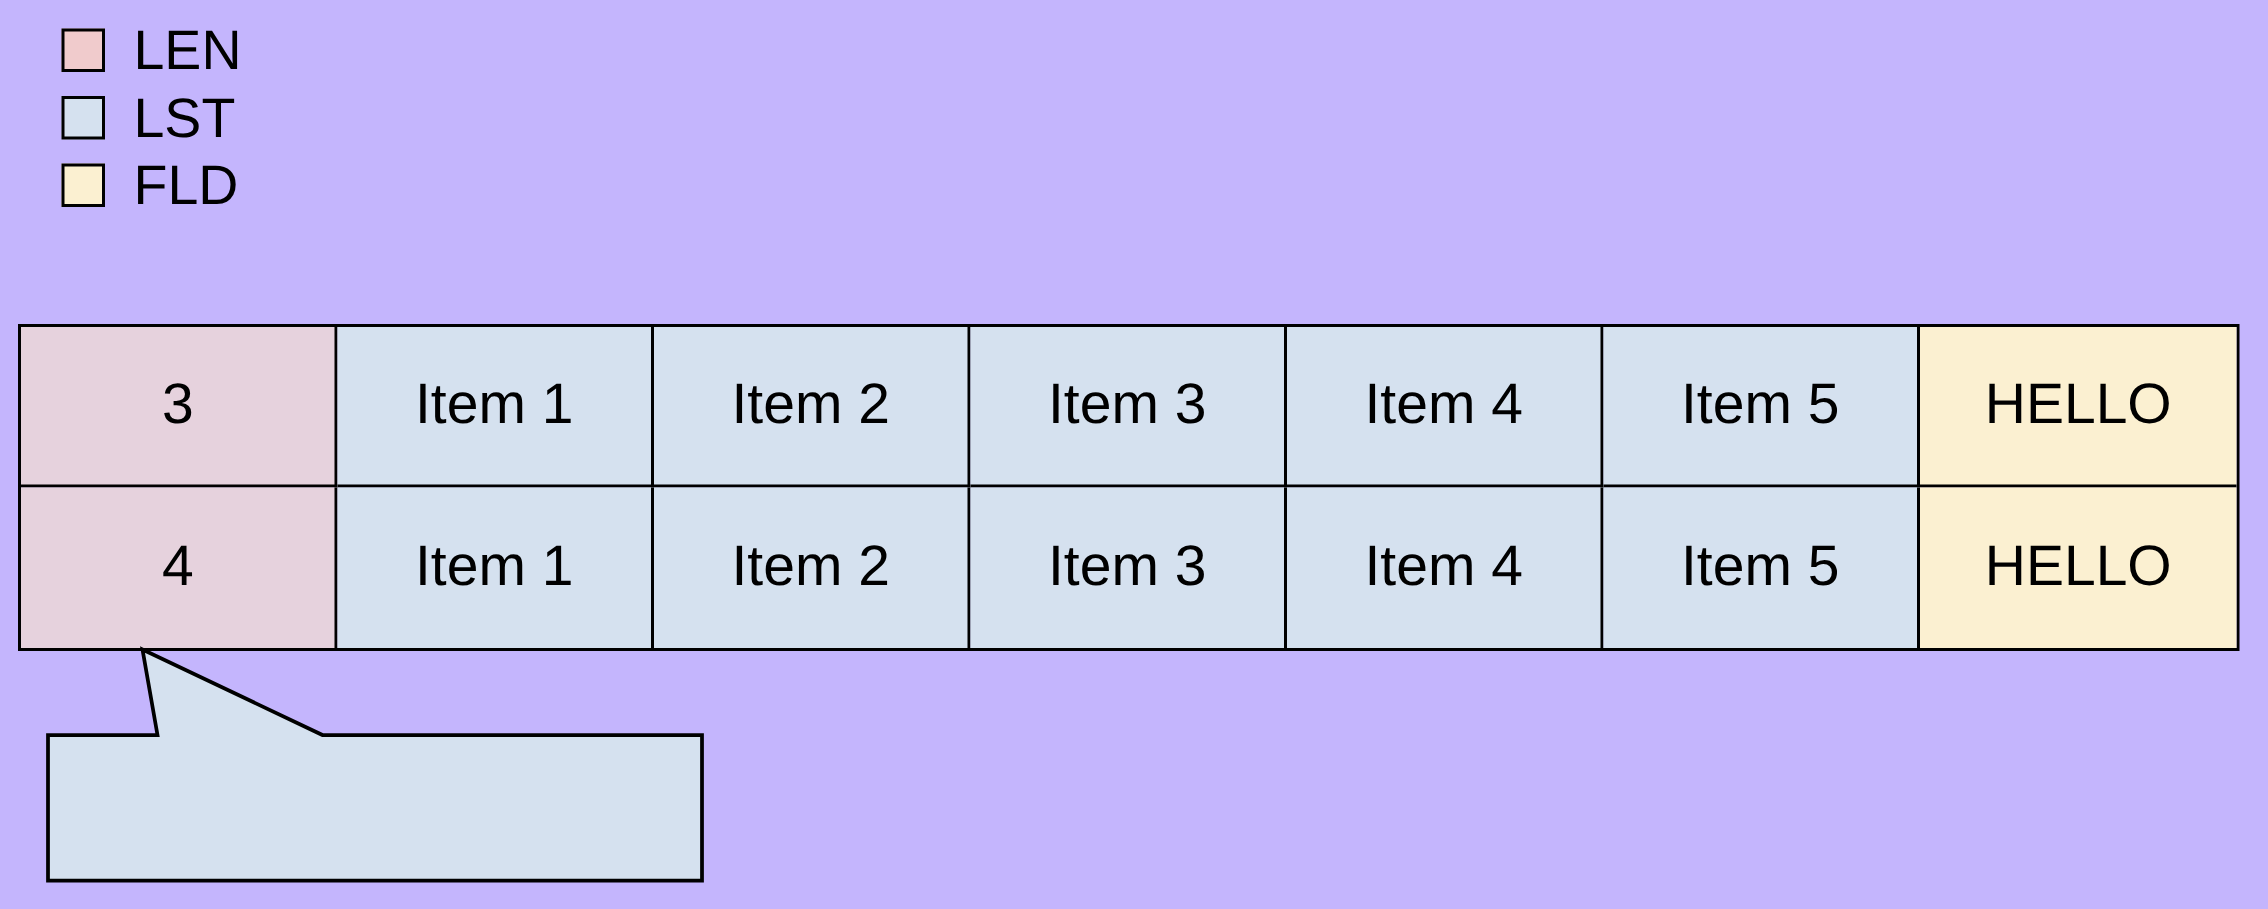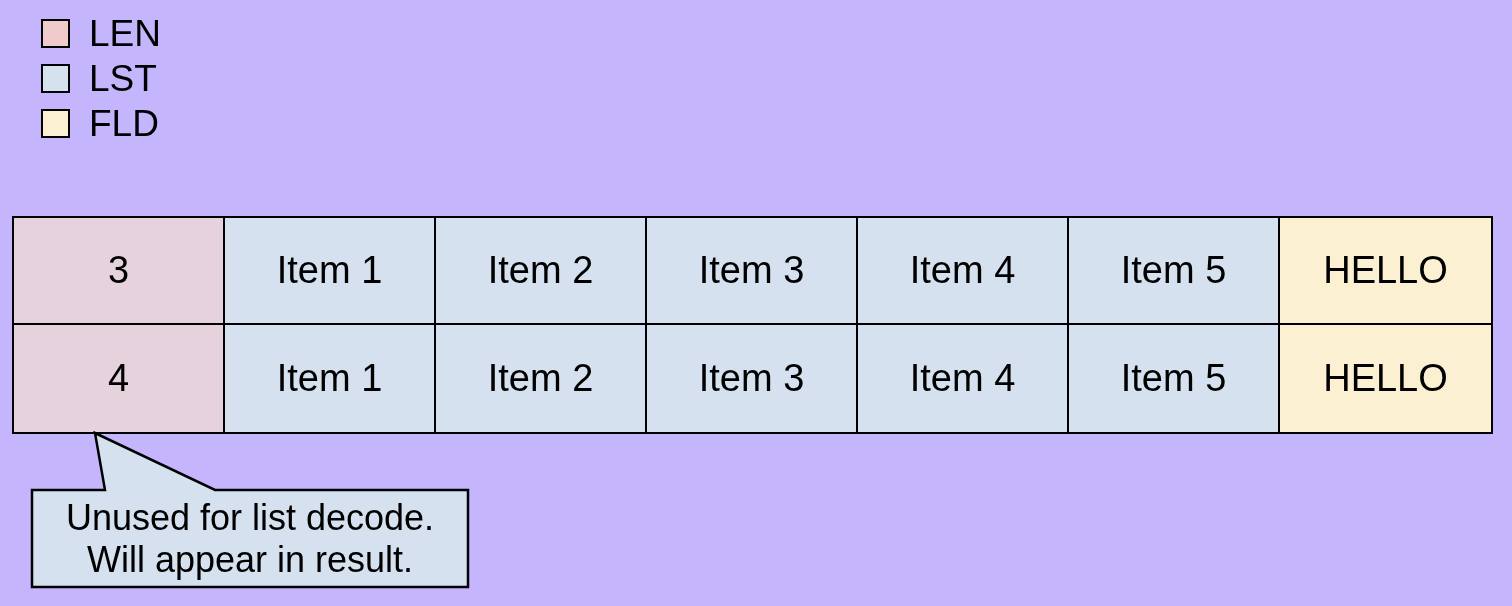--- a/index.html
+++ b/index.html
@@ -130,18 +130,14 @@
     <div class="cell" style="background: rgb(213, 225, 239);">Item 3</div>
     <div class="cell" style="background: rgb(213, 225, 239);">Item 4</div>
     <div class="cell" style="background: rgb(213, 225, 239);">Item 5</div>
     <div class="cell" style="background: rgb(251, 240, 209);">HELLO</div>
   </div>
 
   <svg class="callout-svg" viewBox="0 0 1512 606">
     <path d="M 32 490 L 105 490 L 95 433 L 215 490 L 468 490 L 468 587 L 32 587 Z" stroke="#000000" stroke-width="2.5" stroke-linejoin="miter" fill="#d5e1ef"></path>
   </svg>
 
-  <div class="callout-text">
-    <span>Unused for list decode.</span>
-    <span>Will appear in result.</span>
-  </div>
 
 </div>
 
 </body></html>

